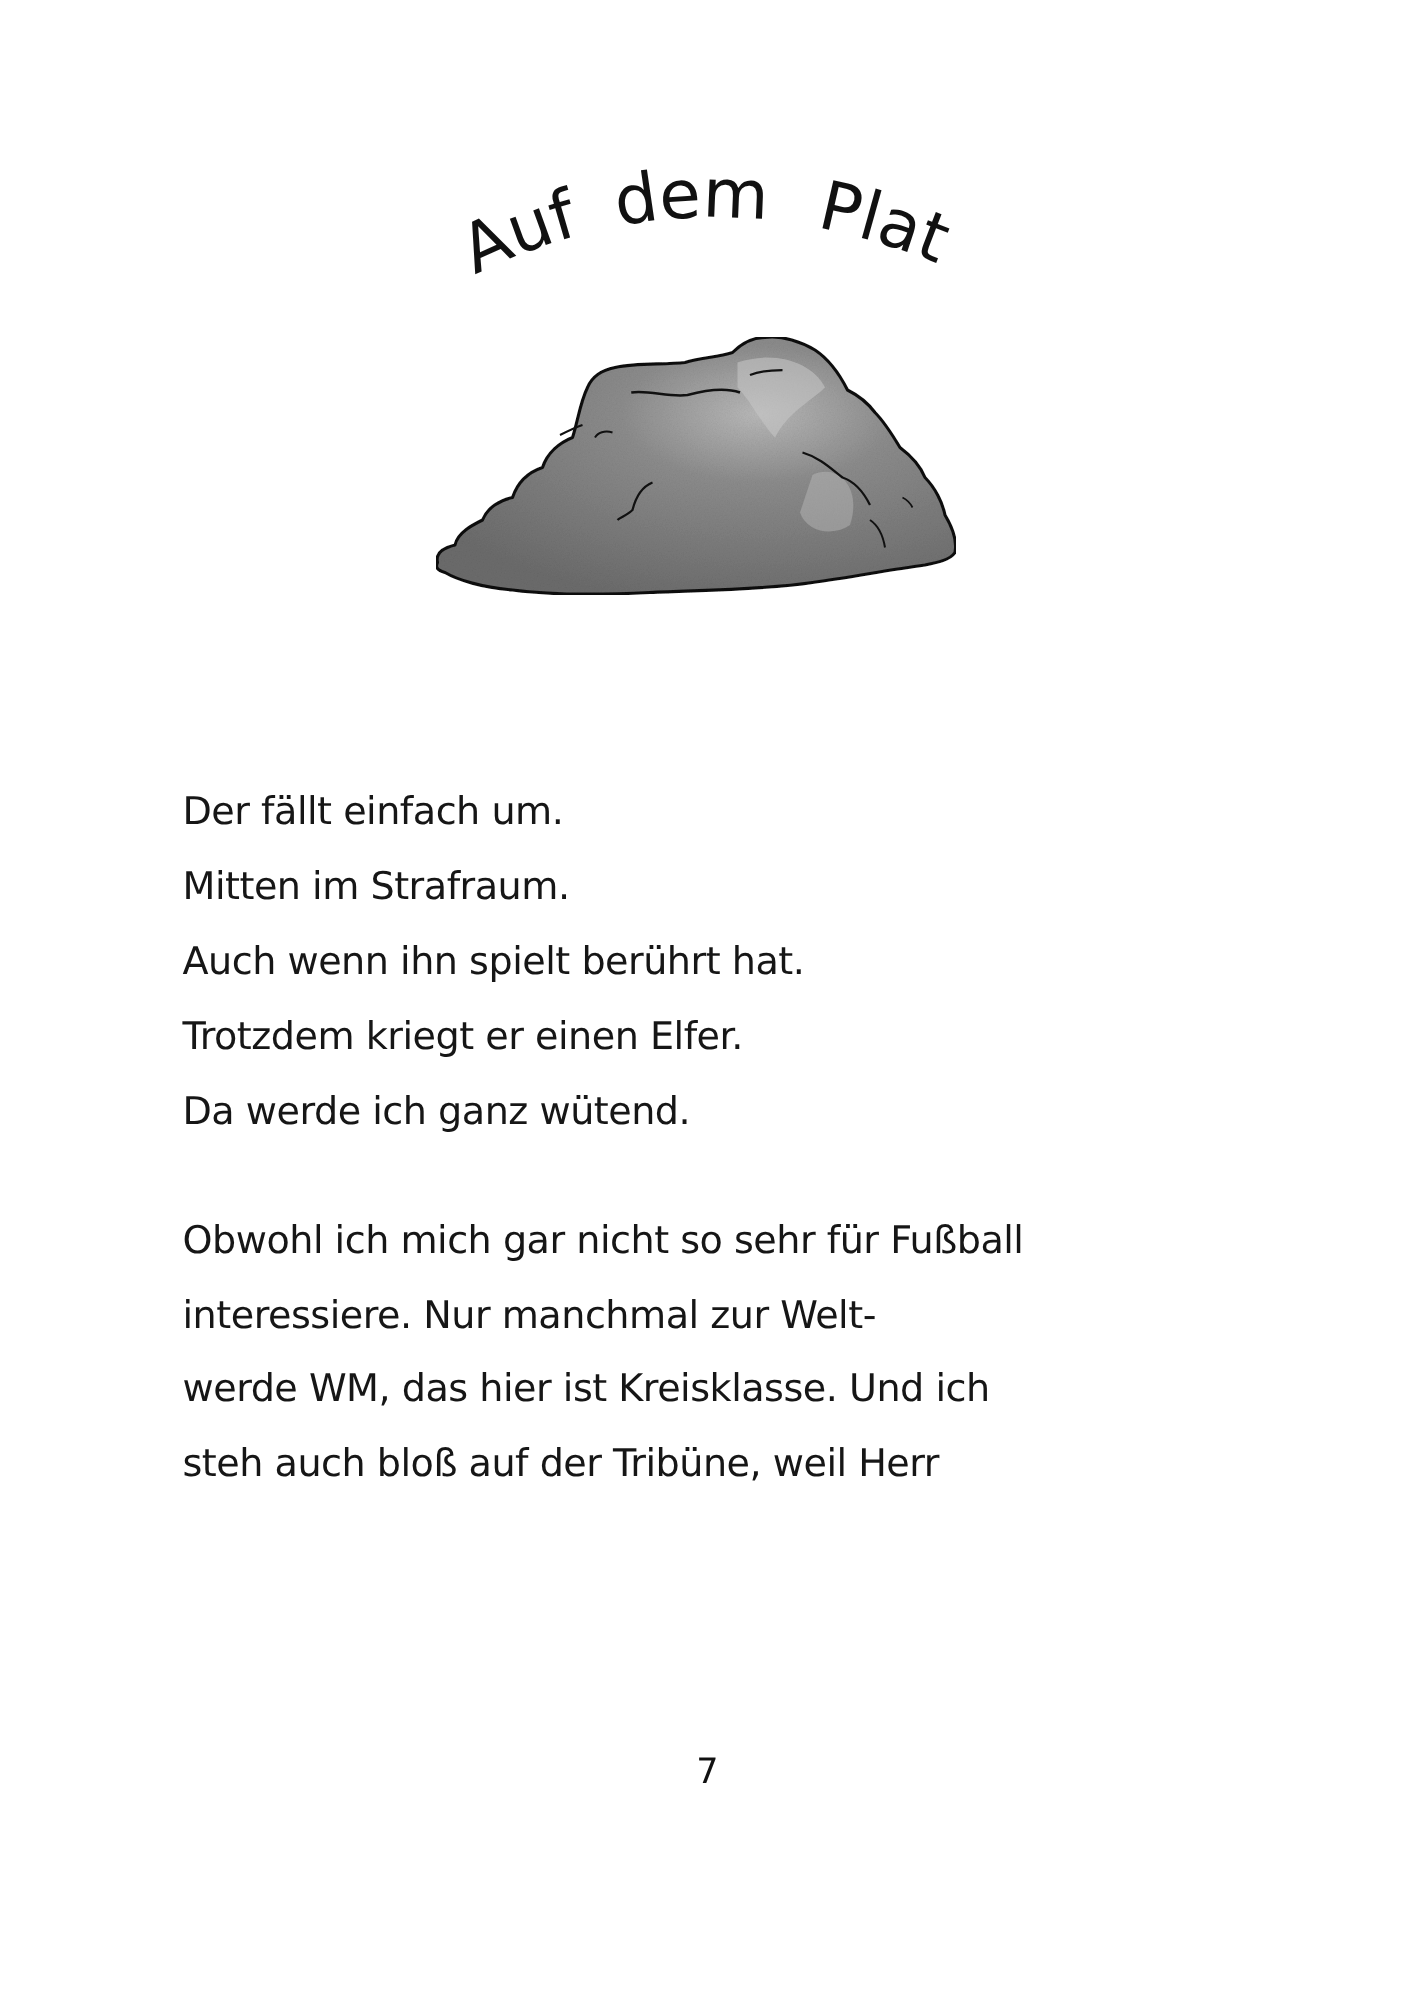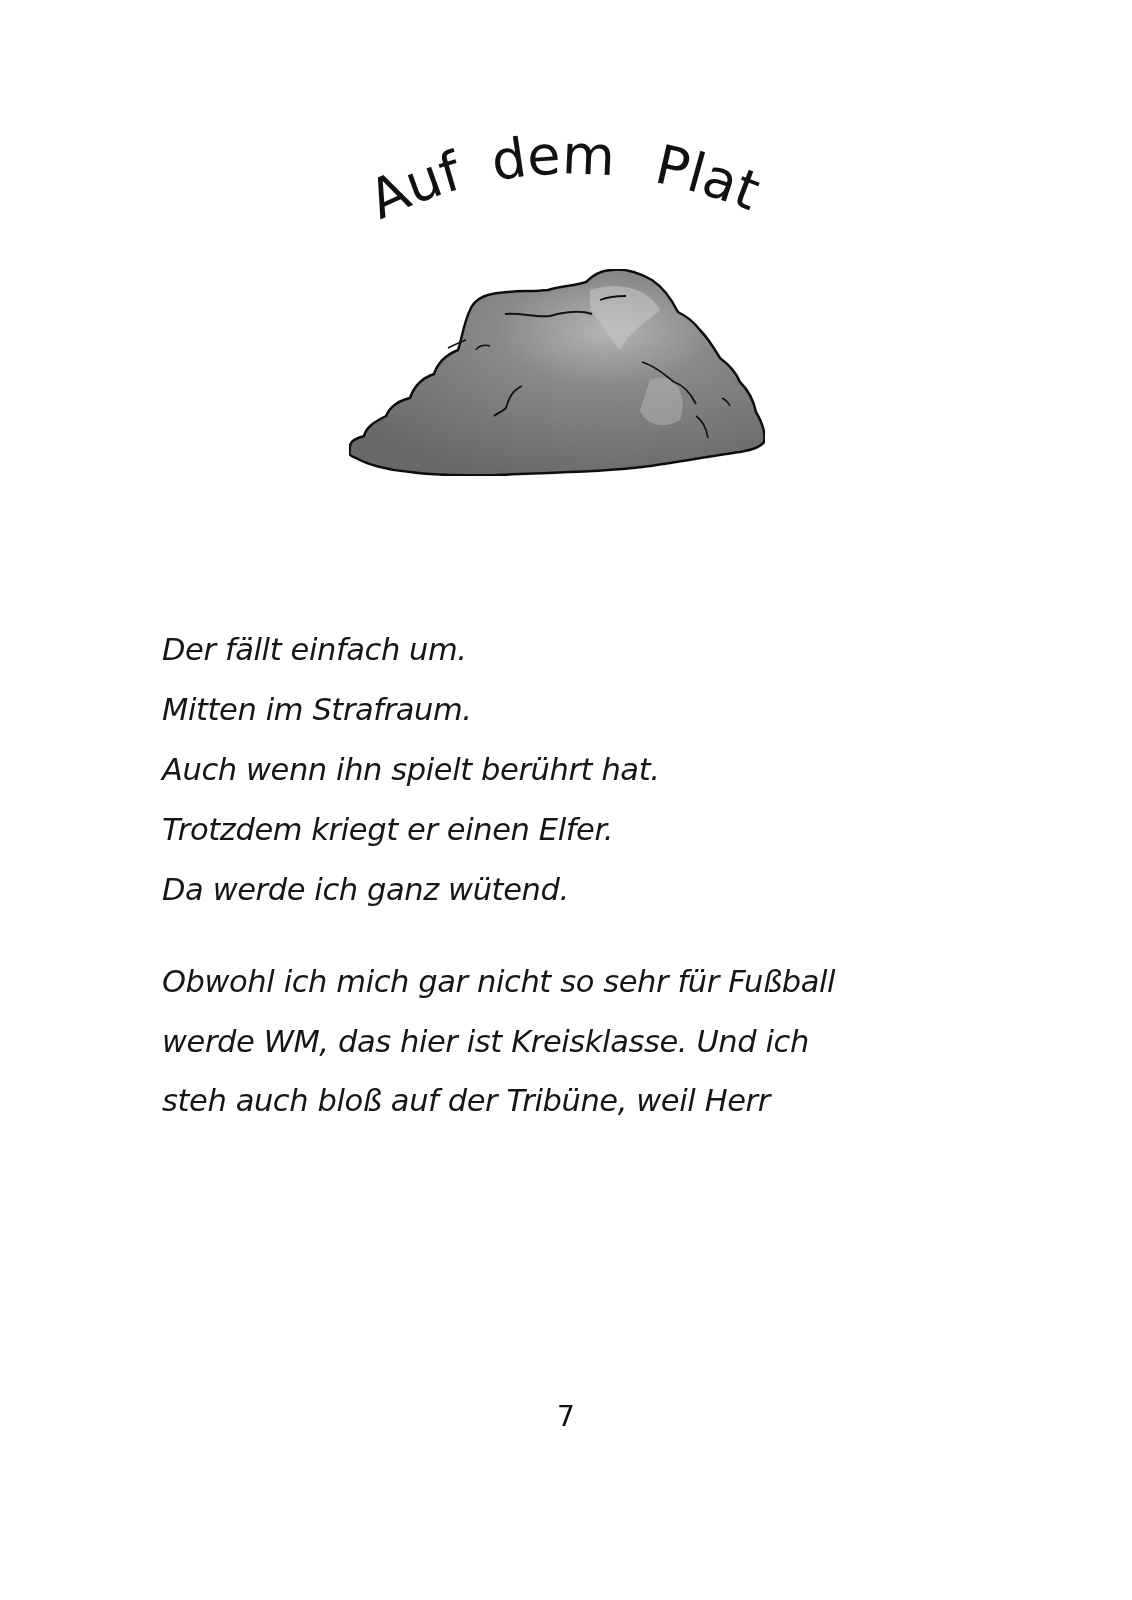--- a/index.html
+++ b/index.html
@@ -36,37 +36,36 @@
     }
     .illustration {
       position: absolute;
       left: 330px;
       top: 250px;
       width: 440px;
       height: 240px;
     }
     .body-text {
       position: absolute;
-      left: 162px;
+      left: 146px;
       top: 624px;
       width: 800px;
       font-family: "DejaVu Sans", sans-serif;
       font-size: 30.5px;
       letter-spacing: -0.4px;
       color: #161616;
-      font-style: italic;
     }
     .stanza .line {
       display: block;
       height: 60px;
       line-height: 52px;
       white-space: nowrap;
     }
     .para {
-      margin-top: 32px;
+      margin-top: 43px;
     }
     .para .line {
       display: block;
       height: 59.6px;
       line-height: 52px;
       white-space: nowrap;
     }
     .page-number {
       position: absolute;
       left: 0;
@@ -158,20 +157,21 @@
   <div class="body-text">
     <div class="stanza">
       <span class="line">Der fällt einfach um.</span>
       <span class="line">Mitten im Strafraum.</span>
       <span class="line">Auch wenn ihn spielt berührt hat.</span>
       <span class="line">Trotzdem kriegt er einen Elfer.</span>
       <span class="line">Da werde ich ganz wütend.</span>
     </div>
     <div class="para">
       <span class="line">Obwohl ich mich gar nicht so sehr für Fußball</span>
+      <span class="line">interessiere. Nur manchmal zur Welt-</span>
       <span class="line">werde WM, das hier ist Kreisklasse. Und ich</span>
       <span class="line">steh auch bloß auf der Tribüne, weil Herr</span>
     </div>
   </div>
 
   <div class="page-number">7</div>
 
 </div>
 
 </body></html>

